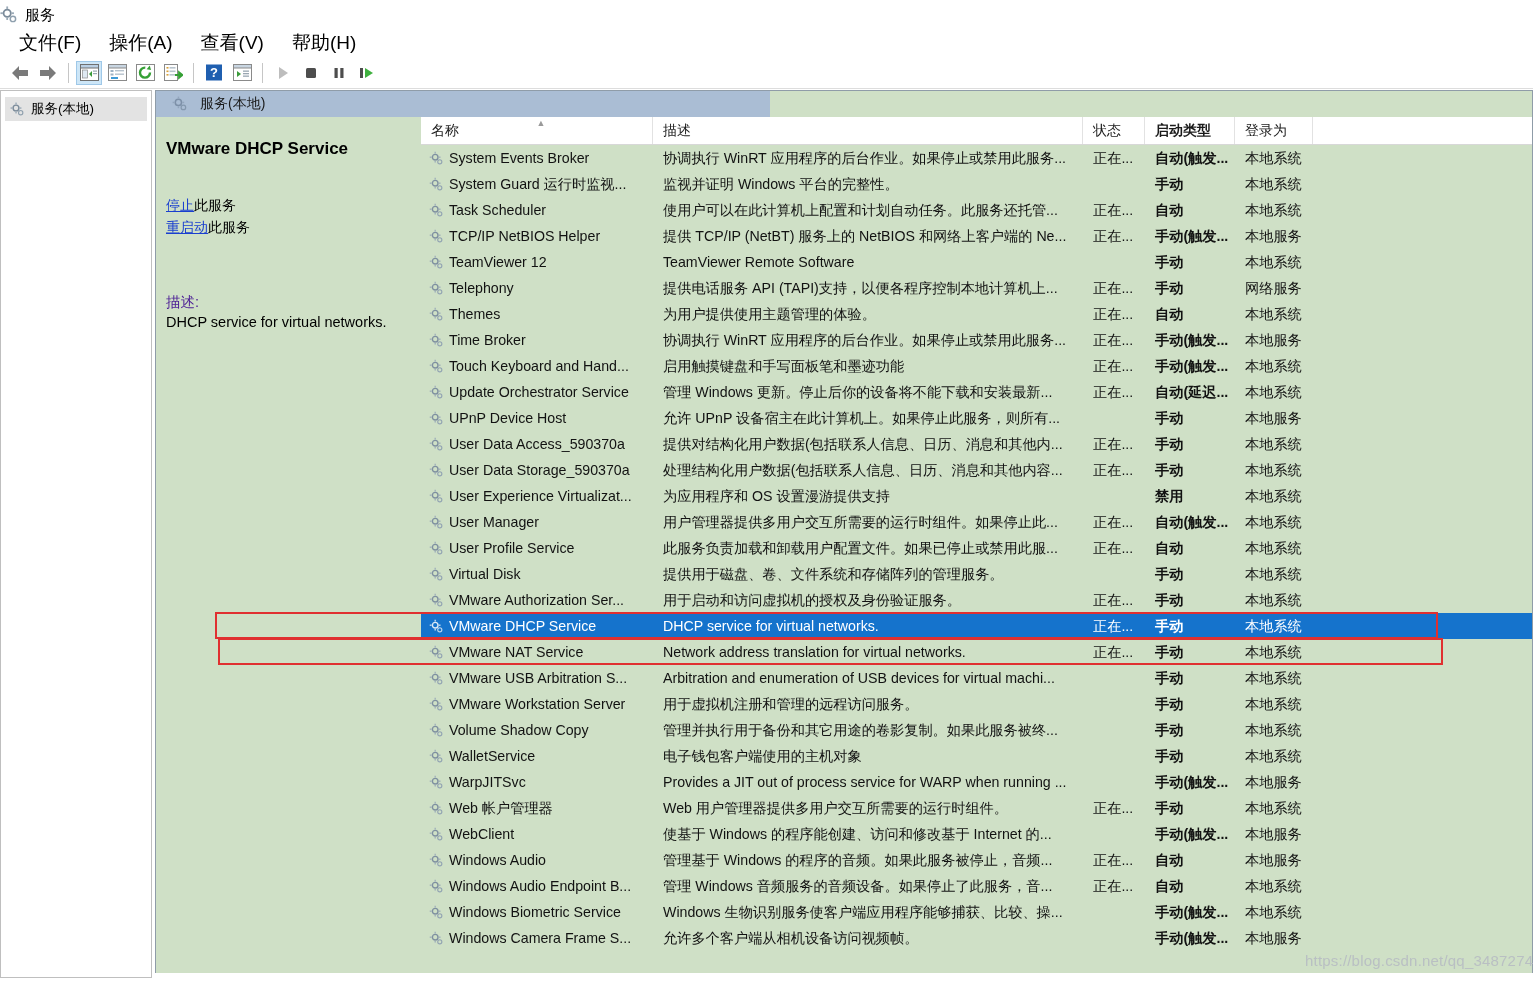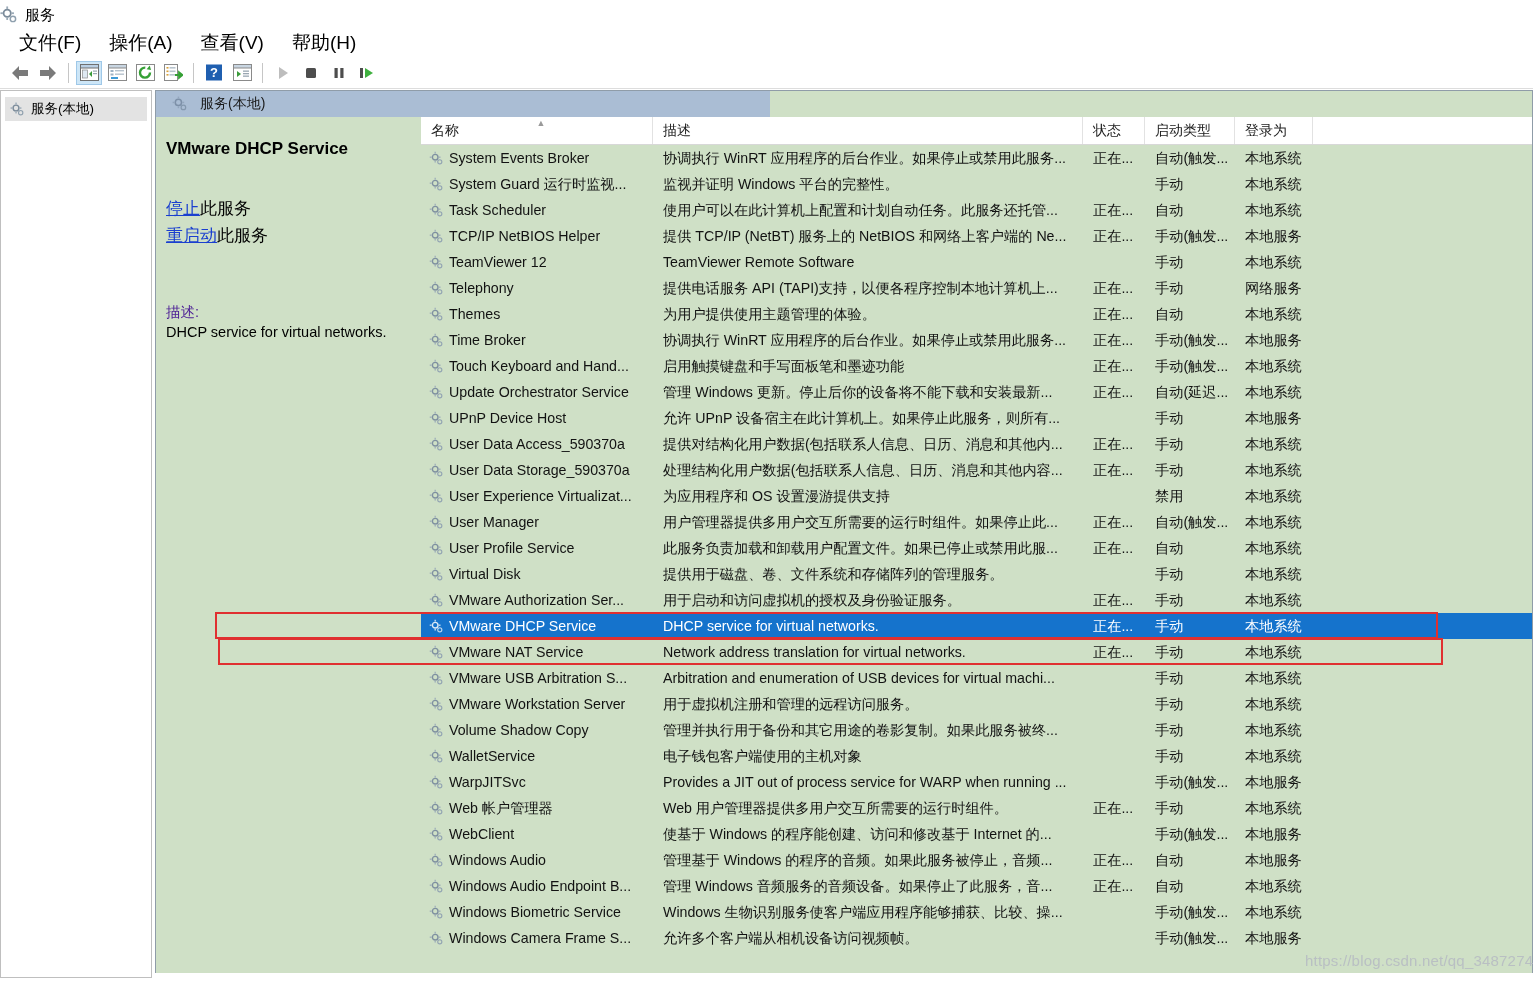--- a/index.html
+++ b/index.html
@@ -105,21 +105,21 @@
     position: absolute; left: 0; top: 26px; width: 265px; height: 860px;
     background: #cfe0c6;
     box-sizing: border-box;
     padding: 22px 0 0 10px;
   }
   .det-title {
     font-size: 17px; font-weight: bold; color: #000;
     margin-bottom: 38px;
   }
   .det-link {
-    font-size: 17px; color: #000; margin-bottom: 4px; white-space: nowrap;
+    font-size: 14px; color: #000; margin-bottom: 4px; white-space: nowrap;
   }
   .det-link a {
     color: #1a3fcf; text-decoration: underline; cursor: pointer;
   }
   .det-desc-label {
     font-size: 14.5px; color: #4c1d95; margin-top: 56px;
   }
   .det-desc-text {
     font-size: 14.5px; color: #000; margin-top: 1px; line-height: 1.3;
   }
@@ -146,21 +146,21 @@
     position: relative;
     white-space: nowrap;
   }
   .lh-cell .sortmark {
     position: absolute; left: 50%; top: 2px;
     font-size: 9px; color: #9a9a9a; line-height: 1;
   }
   .col-name { width: 232px; }
   .col-desc { width: 430px; }
   .col-status { width: 62px; }
-  .col-start { width: 90px; }
+  .col-start { width: 90px; font-weight: bold; }
   .col-logon { width: 78px; }
   .col-fill { flex: 1 1 auto; border-right: none; }
 
   .list-body {
     background: #cfe0c6;
   }
   .row {
     display: flex; height: 26px; align-items: center;
     box-sizing: border-box;
     white-space: nowrap;

